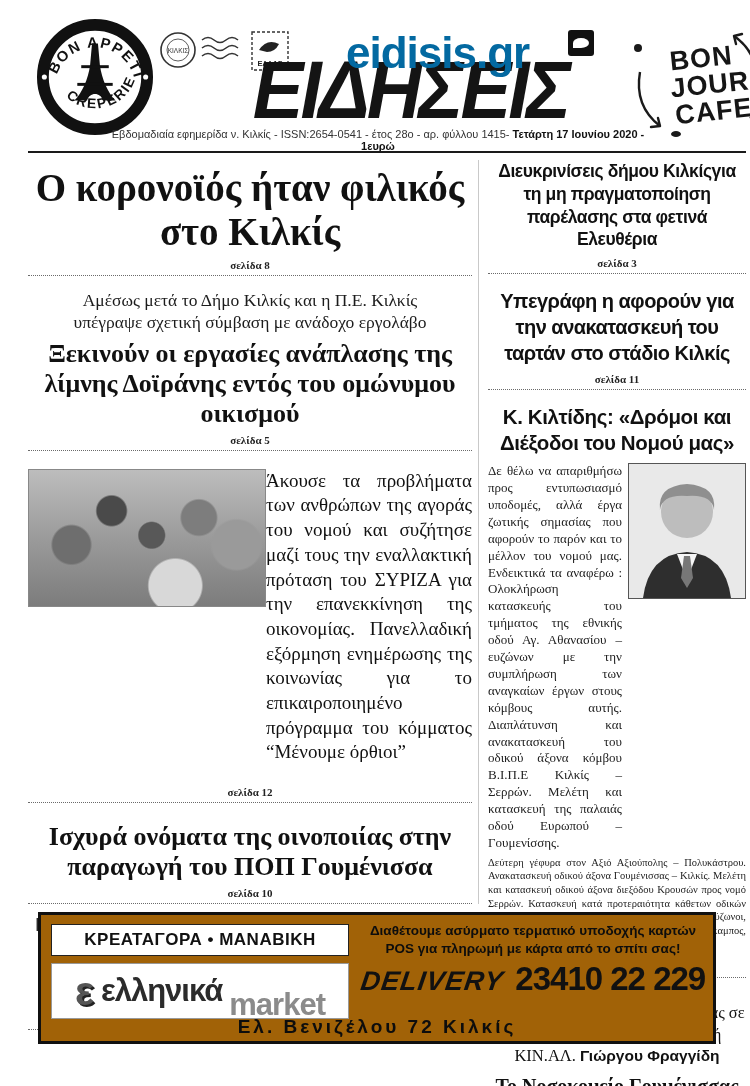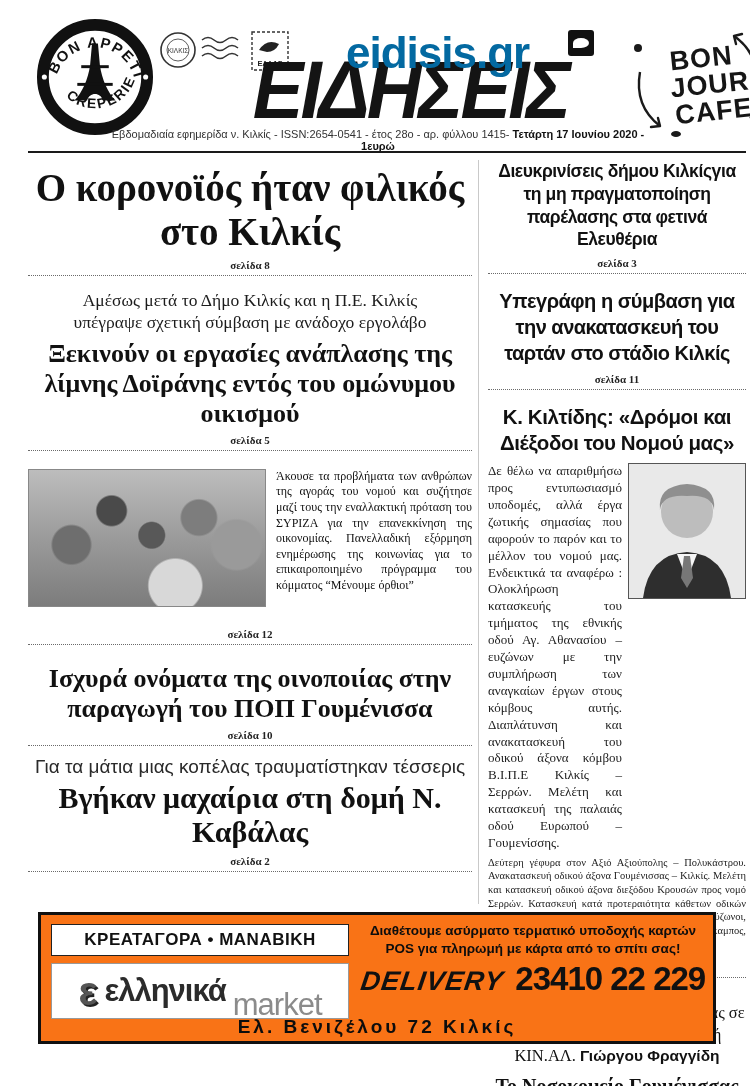--- a/index.html
+++ b/index.html
@@ -42,46 +42,46 @@
   .media-row{display:flex;margin-top:8px;}
   .cafe-photo{width:236px;height:136px;flex:0 0 236px;border:1px solid #888;
     background:
       radial-gradient(circle at 18% 55%, #6e6e6e 0 9%, transparent 10%),
       radial-gradient(circle at 35% 30%, #4a4a4a 0 8%, transparent 9%),
       radial-gradient(circle at 52% 48%, #585858 0 9%, transparent 10%),
       radial-gradient(circle at 72% 35%, #7d7d7d 0 9%, transparent 10%),
       radial-gradient(circle at 88% 55%, #9a9a9a 0 11%, transparent 12%),
       radial-gradient(circle at 62% 85%, #d8d8d8 0 14%, transparent 15%),
       linear-gradient(180deg,#bdbdbd 0%,#9e9e9e 45%,#7c7c7c 100%);}
-  .media-text{flex:1;padding-left:10px;font-size:12px;line-height:1.3;text-align:justify;}
+  .media-text{flex:1;font-size:19px;line-height:1.3;text-align:justify;}
 
   
   .r-hl1{font-size:17.5px;line-height:1.3;}
   .r-hl2{font-size:20px;line-height:1.3;letter-spacing:-0.5px;}
   .r-hl3{font-size:20.5px;line-height:1.25;text-align:center;}
   .r-hl-italic{font-style:italic;font-size:15.5px;line-height:1.45;letter-spacing:0;}
   .bio-row{display:flex;margin-top:8px;}
   .bio-text{flex:1;font-size:13px;line-height:1.3;text-align:justify;padding-right:6px;color:#222;}
   .portrait{flex:0 0 116px;width:116px;height:134px;border:1px solid #555;background:#ededed;overflow:hidden;}
   .bio-bottom{font-size:10.5px;line-height:1.3;text-align:justify;margin-top:4px;color:#222;}
   .r-kicker{font-size:16.5px;line-height:1.3;text-align:center;}
   .r-kicker b{font-family:"Liberation Sans",sans-serif;font-size:15.5px;}
   .r-hl5{font-family:"Liberation Serif",serif;font-weight:bold;font-size:20px;line-height:1.3;text-align:center;margin-top:6px;}
 
   
-  .ad{position:absolute;left:38px;top:912px;width:678px;height:132px;background:#f97316;
+  .ad{position:absolute;left:38px;top:912px;width:678px;height:132px;background:#a16207;
     border:3px solid #101010;box-sizing:border-box;}
   .ad-left{position:absolute;left:10px;top:9px;width:298px;}
   .ad-box1{background:#fff;border:1px solid #222;text-align:center;
     font-family:"Liberation Sans",sans-serif;font-weight:bold;font-size:17px;padding:5px 2px;letter-spacing:0.5px;}
   .ad-box2{background:#fff;border:1px solid #999;margin-top:7px;height:54px;display:flex;
     align-items:center;justify-content:center;gap:7px;font-family:"Liberation Sans",sans-serif;}
   .market-glyph{font-weight:900;font-size:40px;color:#555;text-shadow:2px 2px 0 #222;line-height:1;}
   .market-name{font-weight:bold;font-size:31px;color:#2b2b2b;letter-spacing:-1px;}
-  .market-suffix{font-weight:normal;font-size:31px;color:#8b8b8b;letter-spacing:-1px;margin-top:28px;}
+  .market-suffix{font-weight:bold;font-size:31px;color:#8b8b8b;letter-spacing:-1px;margin-top:28px;}
   .ad-right{position:absolute;left:316px;top:7px;width:352px;text-align:center;}
   .ad-pos{font-family:"Liberation Sans",sans-serif;font-weight:bold;font-size:13.5px;line-height:1.3;color:#0d0d0d;}
   .ad-delivery{margin-top:3px;display:flex;align-items:baseline;justify-content:center;gap:12px;}
   .delivery-word{font-family:"Liberation Sans",sans-serif;font-weight:900;font-style:italic;
     font-size:27px;transform:skewX(-8deg);letter-spacing:1px;}
   .phone{font-family:"Liberation Sans",sans-serif;font-weight:900;font-size:33px;letter-spacing:-1px;text-align:center;}
   .ad-address{position:absolute;left:0;right:0;bottom:3px;text-align:center;
     font-family:"Liberation Sans",sans-serif;font-weight:bold;font-size:19px;letter-spacing:3px;color:#0d0d0d;}
 </style>
 </head>
@@ -208,21 +208,21 @@
   <div class="col-right">
 
     <div>
       <div class="hl-sans r-hl1">Διευκρινίσεις δήμου Κιλκίςγια τη μη πραγματοποίηση παρέλασης στα φετινά Ελευθέρια</div>
       <div class="pageref" style="margin-top:4px;">σελίδα 3</div>
     </div>
 
     <div class="sp14"></div>
 
     <div>
-      <div class="hl-sans r-hl2">Υπεγράφη η σύμβαση για την ανακατασκευή του ταρτάν στο στάδιο  Κιλκίς</div>
+      <div class="hl-sans r-hl2">Υπεγράφη η αφορούν για την ανακατασκευή του ταρτάν στο στάδιο  Κιλκίς</div>
       <div class="pageref" style="margin-top:5px;">σελίδα 11</div>
     </div>
 
     <div class="sp14"></div>
 
     <div>
       <div class="hl-sans r-hl3">Κ. Κιλτίδης: «Δρόμοι και Διέξοδοι του Νομού μας»</div>
       <div class="bio-row">
         <div class="bio-text">Δε θέλω να απαριθμήσω προς εντυπωσιασμό υποδομές, αλλά έργα ζωτικής σημασίας που αφορούν το παρόν και το μέλλον του νομού μας. Ενδεικτικά τα αναφέρω : Ολοκλήρωση  κατασκευής του τμήματος της εθνικής οδού Αγ. Αθανασίου – ευζώνων με την συμπλήρωση των αναγκαίων έργων στους κόμβους αυτής. Διαπλάτυνση και ανακατασκευή του οδικού άξονα κόμβου Β.Ι.Π.Ε Κιλκίς – Σερρών. Μελέτη και κατασκευή της παλαιάς οδού Ευρωπού – Γουμενίσσης.</div>
         <div class="portrait">

